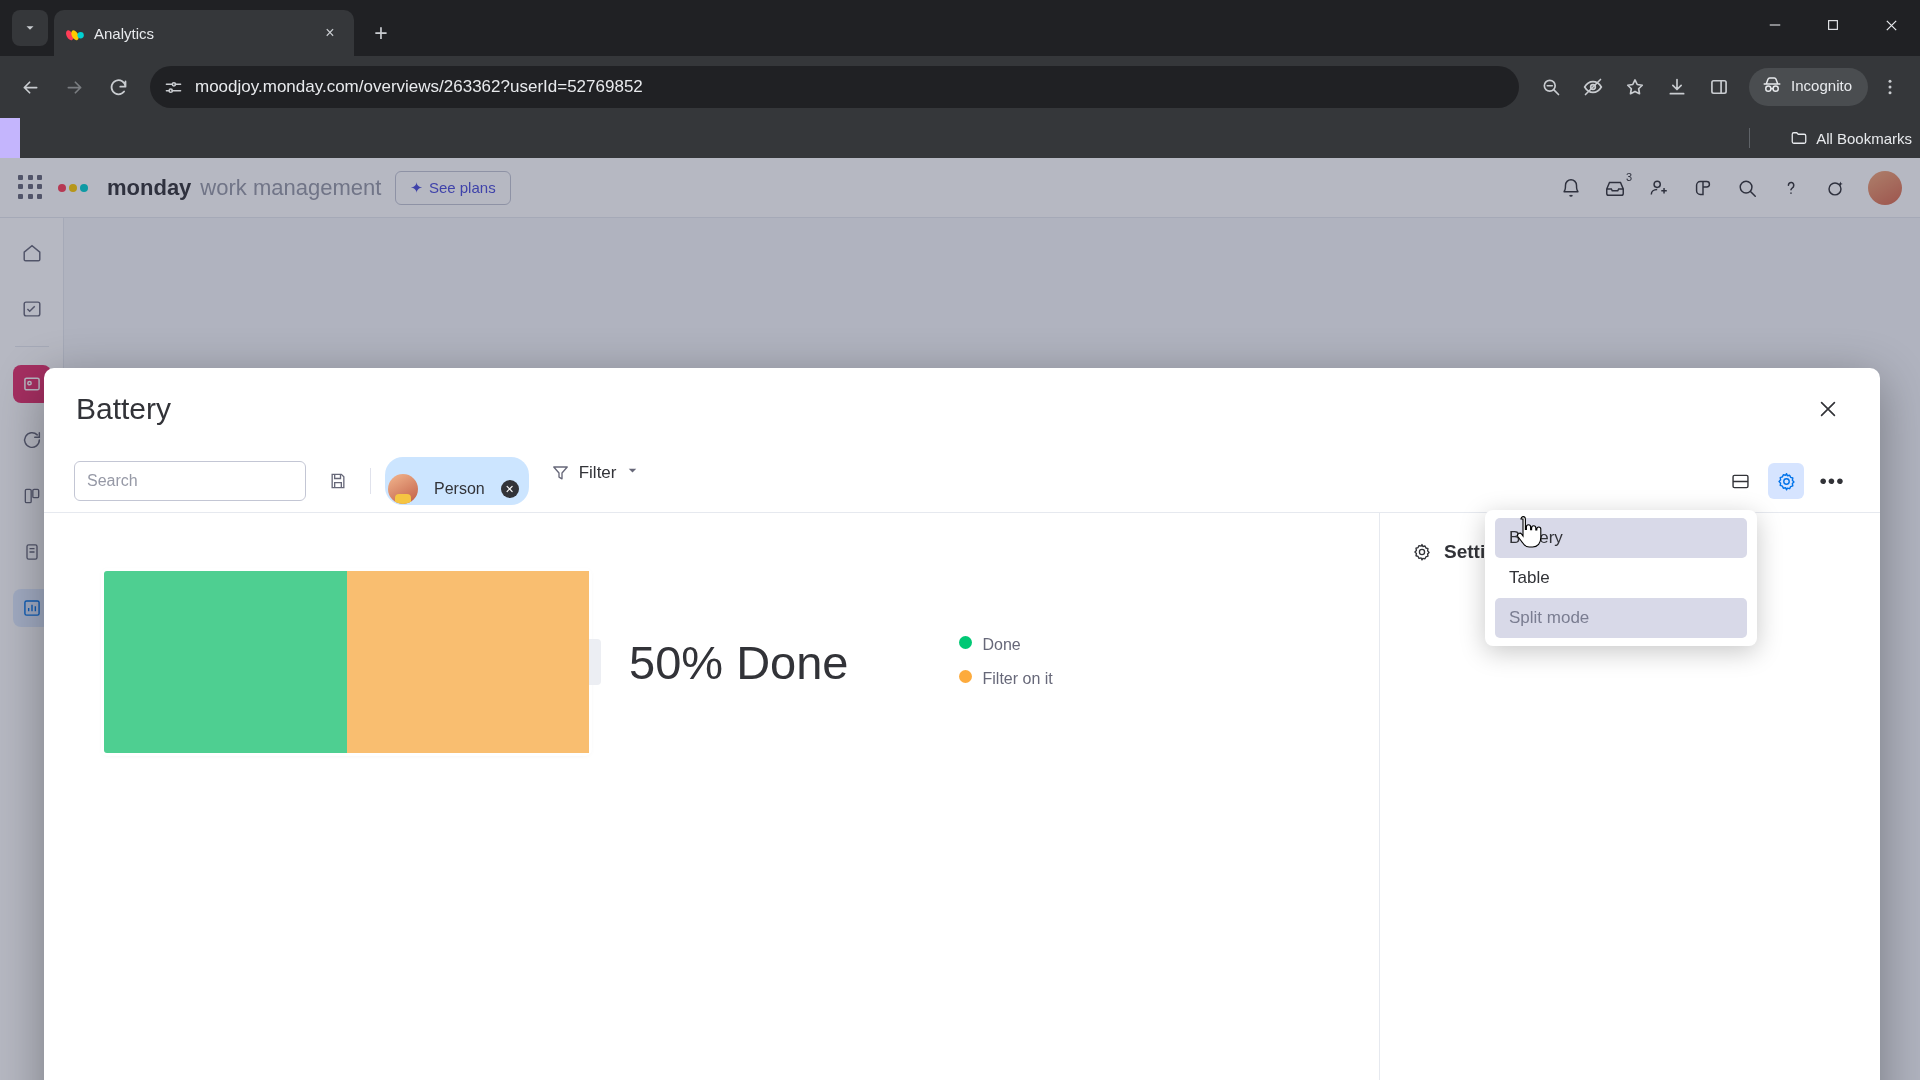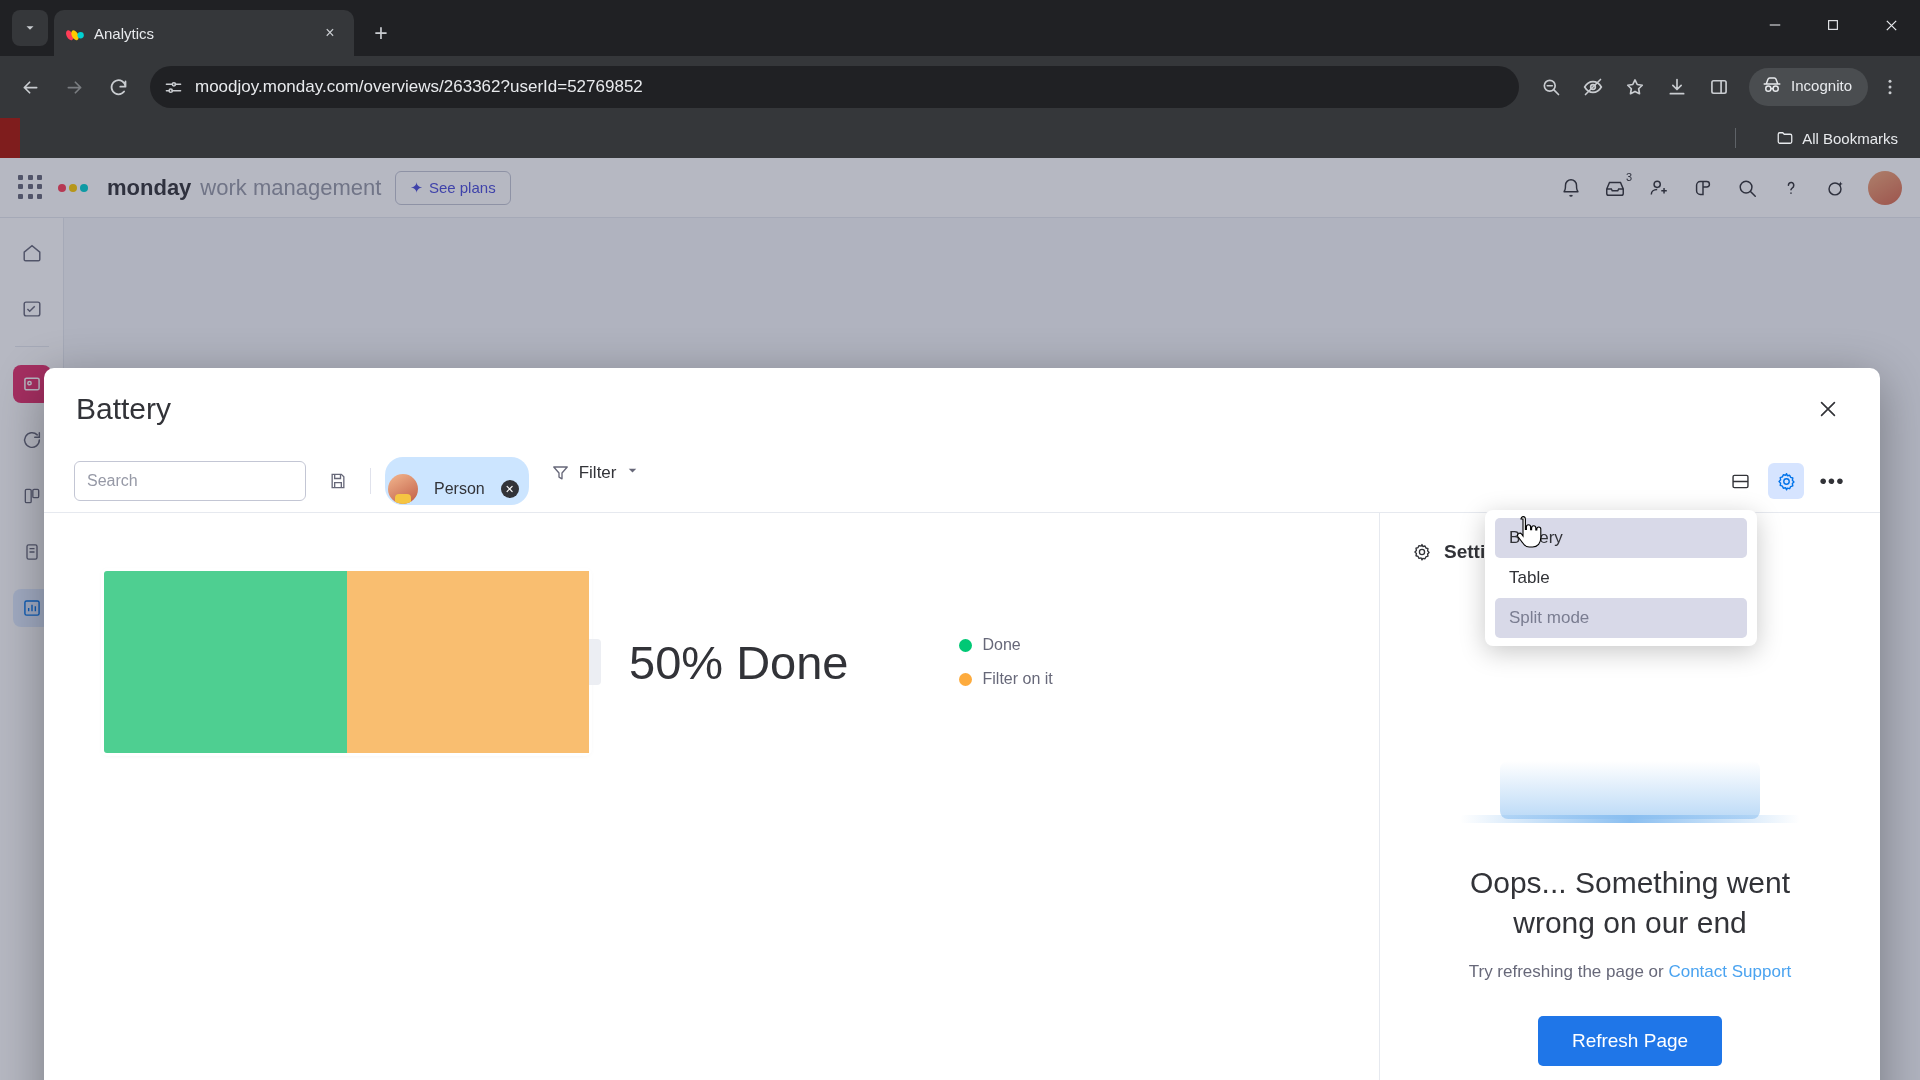--- a/index.html
+++ b/index.html
@@ -4,21 +4,21 @@
 <style>
   * { box-sizing: border-box; margin:0; padding:0; }
   html,body { width:1920px; height:1080px; overflow:hidden; }
   body {
     font-family: "Liberation Sans", sans-serif;
     background:#202124;
     -webkit-font-smoothing: antialiased;
   }
 
   
-  .browser { position:absolute; inset:0; background:#7f1d1d; }
+  .browser { position:absolute; inset:0; background:#c4b5fd; }
 
   .tabstrip { height:56px; background:#202124; display:flex; align-items:flex-end; padding-left:8px; position:relative; }
   .tab-menu-btn { width:36px; height:36px; border-radius:8px; background:#35373a; display:flex; align-items:center; justify-content:center; margin:0 6px 10px 4px; cursor:pointer; }
   .tab-menu-btn svg { fill:#c9ccd0; }
   .tab {
     width:300px; height:46px; background:#35373a; border-radius:10px 10px 0 0;
     display:flex; align-items:center; padding:0 12px; gap:10px; position:relative; cursor:pointer;
   }
   .tab-favicon { width:18px; height:18px; flex:0 0 18px; position:relative; }
   .tab-title { color:#e8eaed; font-size:15px; flex:1; white-space:nowrap; overflow:hidden; text-overflow:ellipsis; }
@@ -34,21 +34,21 @@
   .tbtn.dim svg { stroke:#7a7d81; }
   .omnibox {
     flex:1; height:42px; background:#202124; border-radius:22px; display:flex; align-items:center;
     padding:0 14px; gap:12px; margin:0 8px; cursor:text;
   }
   .omnibox .url { color:#e8eaed; font-size:17px; white-space:nowrap; overflow:hidden; }
   .tb-right { display:flex; align-items:center; gap:2px; }
   .incognito-pill { height:38px; border-radius:20px; background:#4a4d50; display:flex; align-items:center; gap:8px; padding:0 16px 4px 12px; margin-left:8px; cursor:pointer; }
   .incognito-pill span { color:#e8eaed; font-size:15px; }
 
-  .bookmarks { height:40px; background:#35373a; display:flex; align-items:center; justify-content:flex-end; padding-right:14px; gap:24px;margin-left:20px; }
+  .bookmarks { height:40px; background:#35373a; display:flex; align-items:center; justify-content:flex-end; gap:24px;margin-left:20px; }
   .bm-sep { width:1px; height:20px; background:#5f6368; margin-right:8px; }
   .bm-item { display:flex; align-items:center; gap:8px; color:#e8eaed; font-size:15px; cursor:pointer; padding:4px 8px; border-radius:4px; }
 
   
   .page { position:absolute; left:0; right:0; top:158px; bottom:0; background:#f6f7fb; overflow:hidden; }
 
   .md-topbar { height:60px; background:#fff; display:flex; align-items:center; padding:0 18px; gap:14px; border-bottom:1px solid #e6e9ef; }
   .md-waffle { width:26px; height:26px; display:grid; grid-template-columns:repeat(3,1fr); gap:3px; }
   .md-waffle i { width:5px; height:5px; background:#676879; border-radius:1px; display:block; }
   .md-logo { display:flex; align-items:center; gap:9px; }
@@ -106,21 +106,21 @@
 
   
   .battery-wrap { display:flex; align-items:center; padding:58px 0 0 60px; gap:0; }
   .battery { width:485px; height:182px; border-radius:4px; display:flex; position:relative; box-shadow:0 0 0 3px #fff, 0 1px 6px rgba(0,0,0,.09); }
   .battery .seg { height:100%; }
   .battery .seg:first-child { border-radius:3px 0 0 3px; }
   .battery .seg:last-child { border-radius:0 3px 3px 0; }
   .battery-cap { position:absolute; right:-12px; top:50%; transform:translateY(-50%); width:12px; height:46px; background:#eceef3; border-radius:0 4px 4px 0; }
   .battery-pct { font-size:47px; color:#323338; font-weight:normal; margin-left:40px; white-space:nowrap; }
   .legend { margin-left:110px; display:flex; flex-direction:column; gap:16px; }
-  .legend-row { display:flex; align-items:center; gap:11px; }
+  .legend-row { display:flex; align-items:flex-start; gap:11px; }
   .legend-dot { width:13px; height:13px; border-radius:50%; }
   .legend-label { font-size:16px; color:#676879; white-space:nowrap; }
 
   
   .table-area { position:absolute; left:92px; right:20px; top:680px; bottom:24px; overflow:hidden; }
 
   .vscroll { position:absolute; right:4px; top:682px; bottom:30px; width:16px; background:#f1f2f6; border-radius:3px; display:flex; flex-direction:column; align-items:center; }
   .vscroll .thumb { width:12px; background:#c3c6d4; border-radius:6px; margin-top:42px; height:120px; }
 
   
@@ -495,31 +495,20 @@
 
         <div class="right-pane">
           <div class="settings-row">
             <svg width="20" height="20" viewBox="0 0 24 24" style="fill:none;stroke:#323338;stroke-width:1.6">
                 <circle cx="12" cy="12" r="3.1"></circle>
                 <path d="M12 3l1 2.4 2.6-.6 1.1 2.4 2.5.8-.5 2.6 1.8 1.9-1.8 1.9.5 2.6-2.5.8-1.1 2.4-2.6-.6L12 21.5l-1-2.4-2.6.6-1.1-2.4-2.5-.8.5-2.6L3.5 12l1.8-1.9-.5-2.6 2.5-.8L8.4 4.3l2.6.6z" stroke-linejoin="round"></path>
               </svg>
             <span>Settings</span>
           </div>
 
-          <div class="error-block">
-            <div class="err-illus">
-              <div class="glow"></div>
-              <div class="bar"></div>
-            </div>
-            <div class="err-title">Oops... Something went wrong on our end</div>
-            <div class="err-sub">
-              <span>Try refreshing the page or </span><a>Contact Support</a>
-            </div>
-            <button class="refresh-btn">Refresh Page</button>
-          </div>
         </div>
       </div>
     </div>
 
     <div class="dropdown">
       <div class="dd-item hl">Battery</div>
       <div class="dd-item">Table</div>
       <div class="dd-item dis">Split mode</div>
     </div>
 

